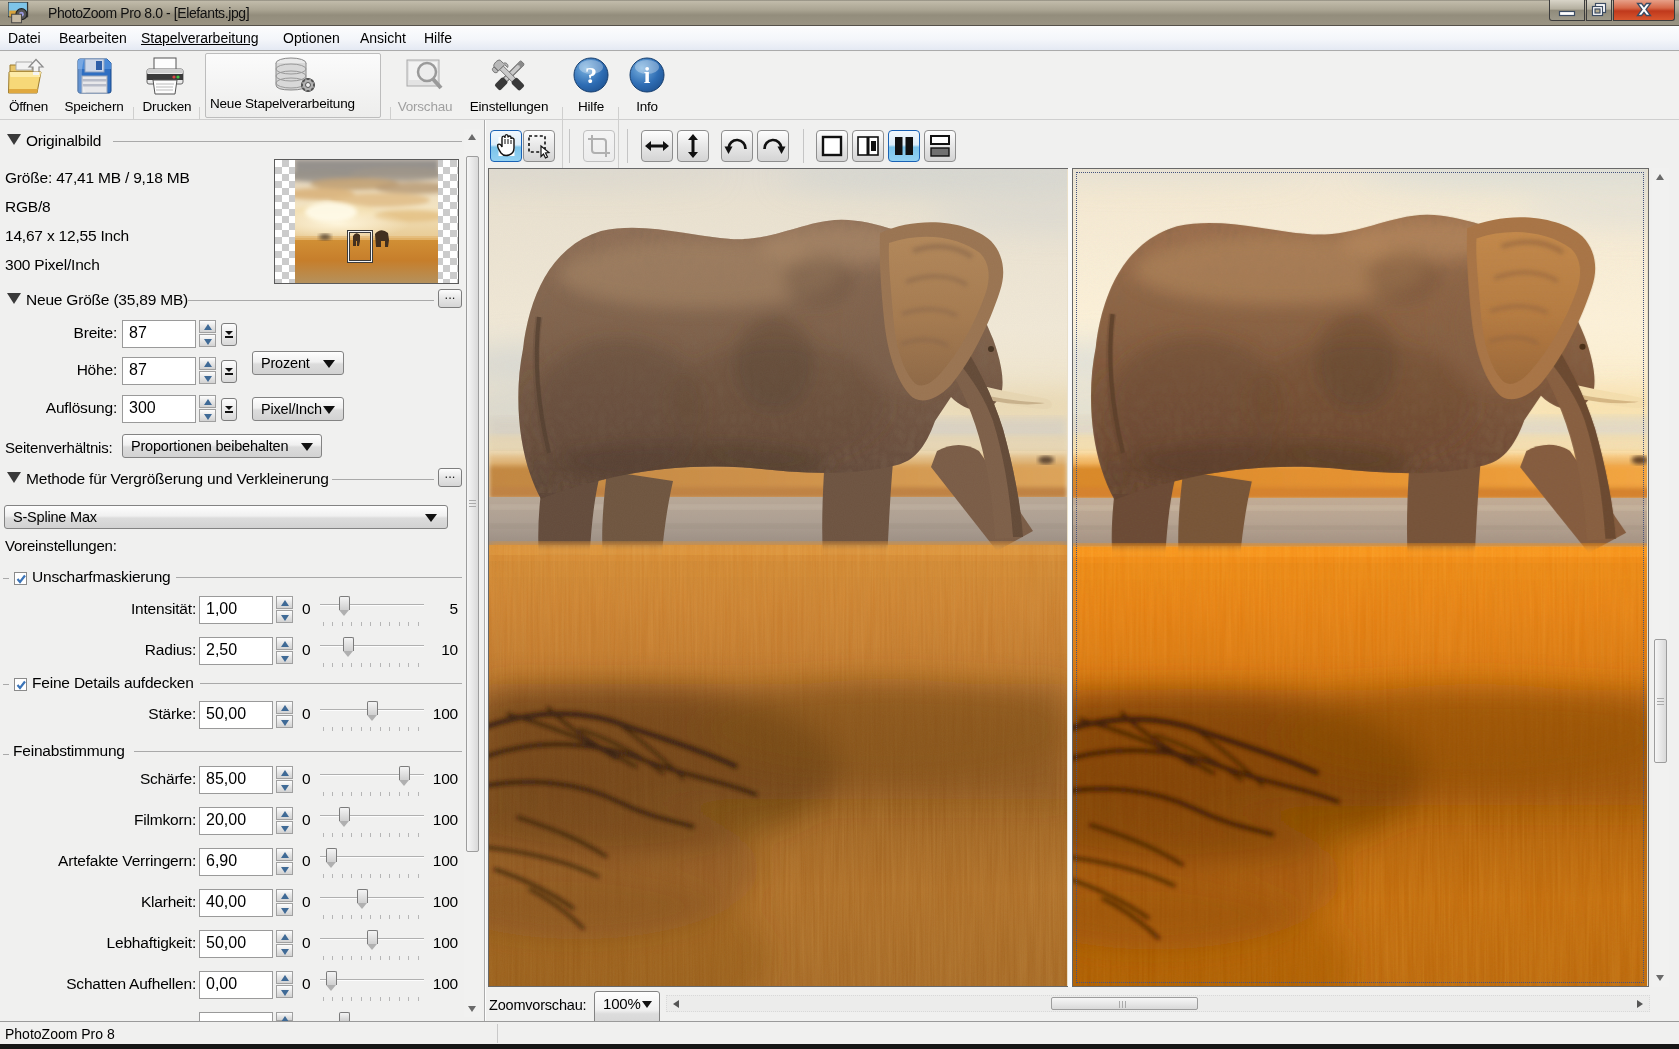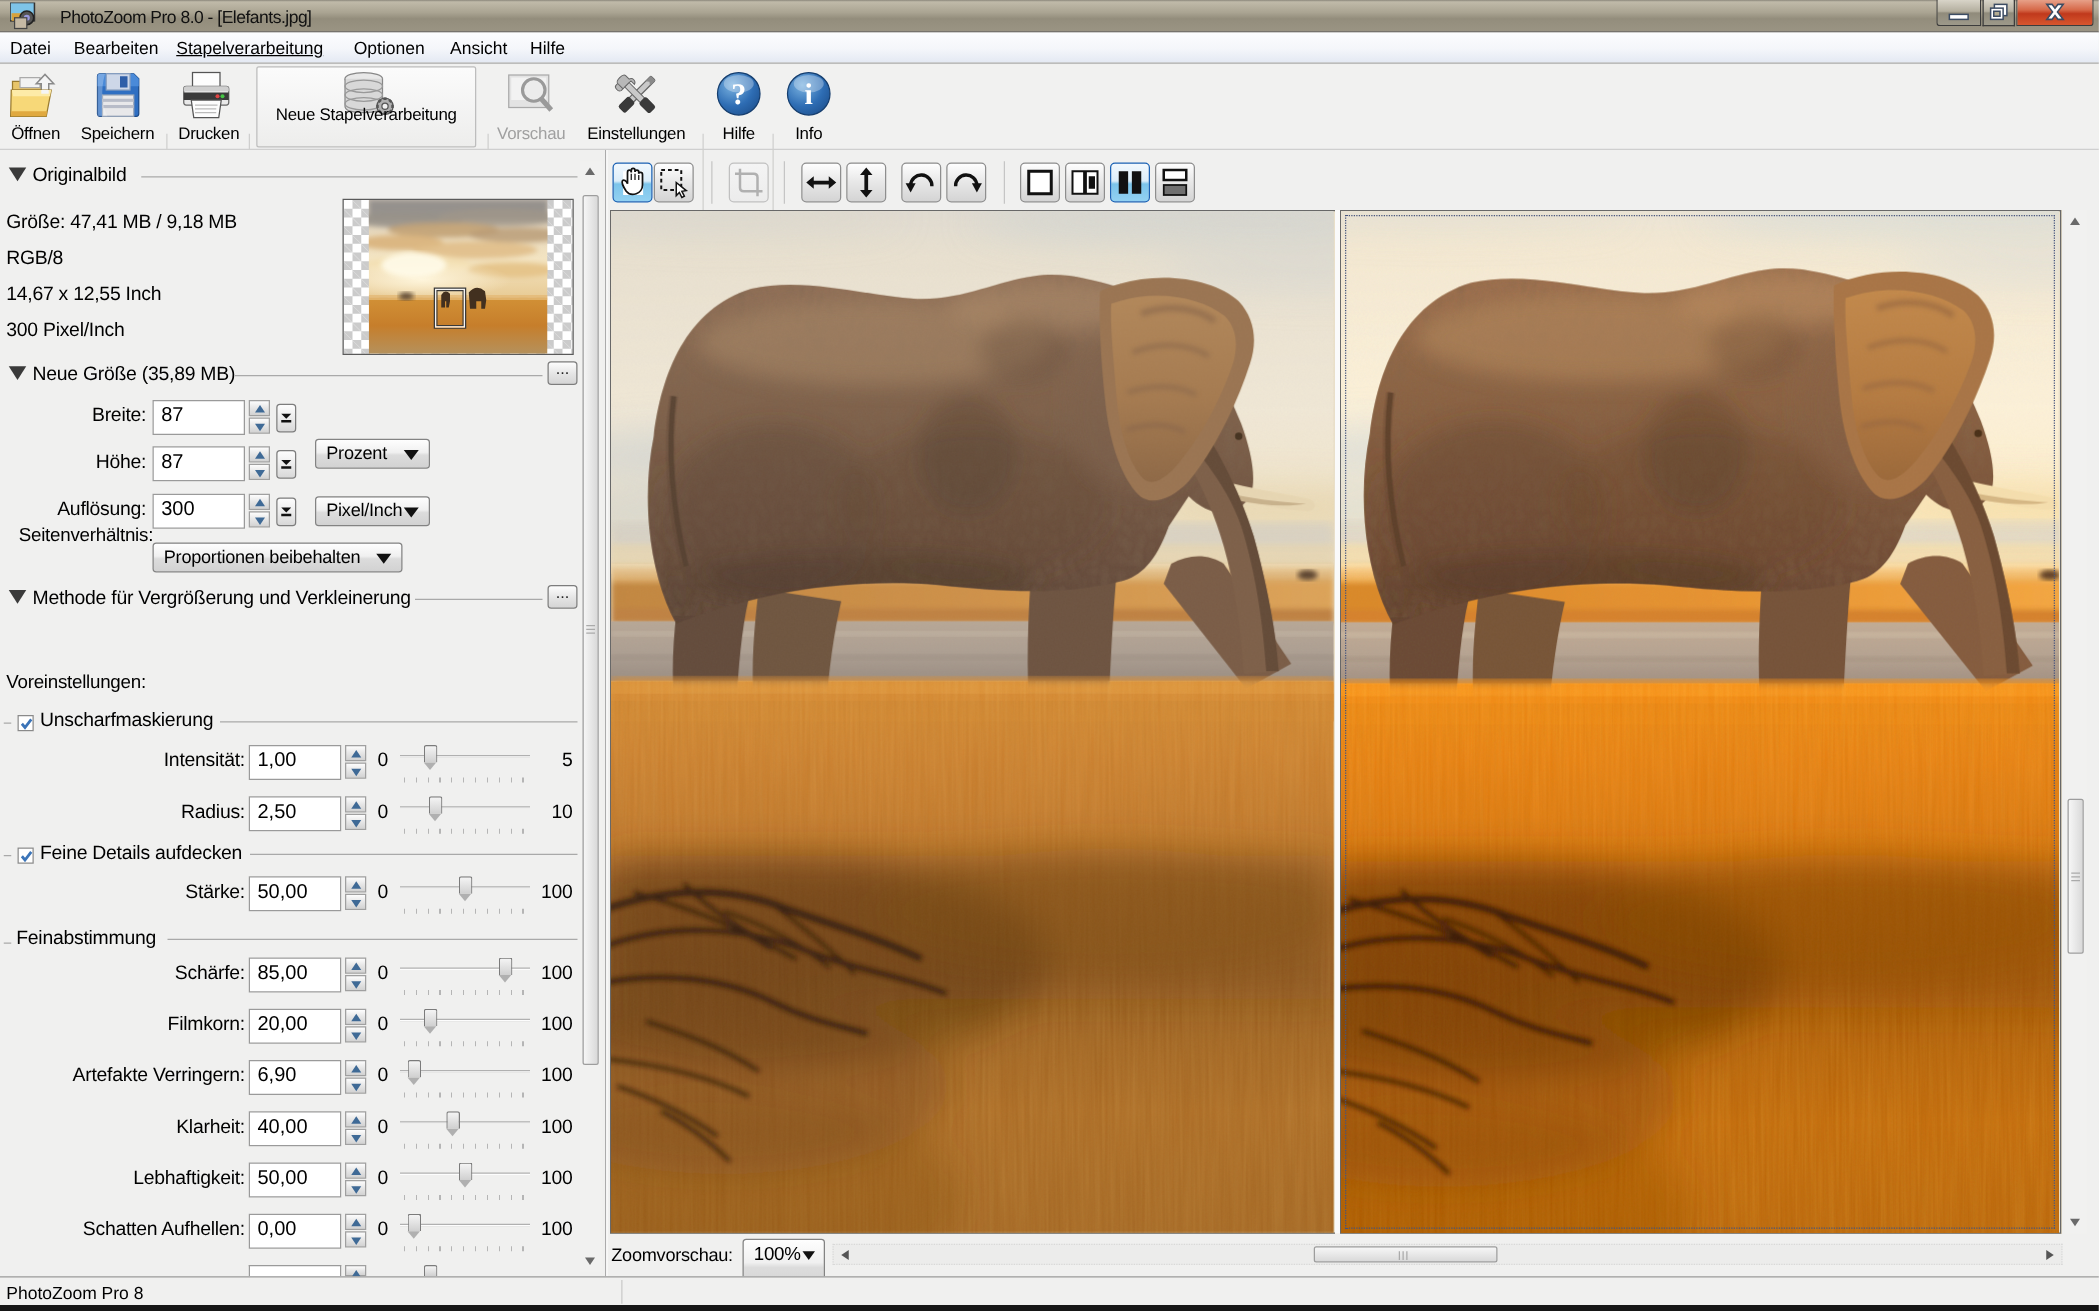--- a/index.html
+++ b/index.html
@@ -172,21 +172,21 @@
     <ellipse cx="19" cy="20" rx="15" ry="5" fill="none" stroke="#999"></ellipse>
     <ellipse cx="19" cy="27" rx="15" ry="5" fill="none" stroke="#999"></ellipse>
     <g transform="translate(29,22)">
       <circle cx="7" cy="7" r="6.5" fill="#b0b0b0" stroke="#555"></circle>
       <circle cx="7" cy="7" r="2.5" fill="#f0f0f0" stroke="#555"></circle>
       <g stroke="#555" stroke-width="2.6">
         <path d="M7 0 L7 2 M7 12 L7 14 M0 7 L2 7 M12 7 L14 7 M2.1 2.1 L3.5 3.5 M10.5 10.5 L11.9 11.9 M2.1 11.9 L3.5 10.5 M10.5 3.5 L11.9 2.1"></path>
       </g>
     </g>
   </svg>
-  <div class="tblabel" style="left:210px;top:32px;width:166px;text-align:center;">Neue Stapelverarbeitung</div>
+  <div class="tblabel" style="left:210px;top:44px;width:166px;text-align:left;">Neue Stapelverarbeitung</div>
 
   <svg class="abs" style="left:405px;top:6px" width="40" height="36" viewBox="0 0 40 36">
     <rect x="2" y="2" width="32" height="26" fill="#e3e3e3" stroke="#a9a9a9"></rect>
     <rect x="4" y="4" width="28" height="18" fill="#f2f2f2"></rect>
     <circle cx="22" cy="14" r="9" fill="#ececec" stroke="#9a9a9a" stroke-width="2.5"></circle>
     <path d="M28 21 L36 30" stroke="#9a9a9a" stroke-width="4"></path>
   </svg>
   <div class="tblabel" style="left:389px;top:47px;width:72px;text-align:center;color:#a0a0a0;">Vorschau</div>
 
   <svg class="abs" style="left:487px;top:3px" width="44" height="42" viewBox="0 0 44 42">
@@ -337,30 +337,34 @@
   <div class="minibtn" style="left:221px;top:278px;width:16px;height:23px;">
     <svg width="14" height="21" viewBox="0 0 14 21">
         <path d="M3 7 L11 7 L7 11 Z" fill="#111"></path>
         <rect x="3" y="12" width="8" height="2" fill="#111"></rect>
       </svg>
   </div>
   <div class="combo" style="left:252px;top:277px;width:92px;height:24px;">
       <div class="ctext">Pixel/Inch</div>
       <div class="carr" style="right:8px;top:8px;"></div>
     </div>
-  <div class="plabel" style="left:0px;top:300px;width:115px;text-align:left;padding-left:15px;font-size:15px;">Seitenverhältnis:</div>
+  <div class="plabel" style="left:0px;top:319px;width:115px;text-align:left;padding-left:5px;font-size:15px;">Seitenverhältnis:</div>
   <div class="combo" style="left:122px;top:314px;width:200px;height:24px;">
       <div class="ctext">Proportionen beibehalten</div>
       <div class="carr" style="right:8px;top:8px;"></div>
     </div>
 
   <div class="tri" style="left:7px;top:352px;"></div>
   <div class="hdr" style="left:26px;top:350px;">Methode für Vergrößerung und Verkleinerung</div>
   <div class="hline" style="left:332px;top:359px;width:102px;"></div>
   <div class="dots3" style="left:438px;top:348px;">...</div>
+  <div class="combo" style="left:4px;top:385px;width:444px;height:24px;">
+      <div class="ctext">S-Spline Max</div>
+      <div class="carr" style="right:10px;top:8px;"></div>
+    </div>
   <div class="ptext" style="left:5px;top:417px;font-size:15px;">Voreinstellungen:</div>
 
   <div class="hline" style="left:3px;top:458px;width:6px;"></div>
   <div class="chk" style="left:14px;top:452px;">
       <svg width="13" height="13" viewBox="0 0 13 13">
         <path d="M2.5 6 L5 9 L10 2.5" stroke="#3b74b8" stroke-width="2.2" fill="none"></path>
       </svg>
     </div>
   <div class="ptext" style="left:32px;top:448px;">Unscharfmaskierung</div>
   <div class="hline" style="left:176px;top:457px;width:286px;"></div>

